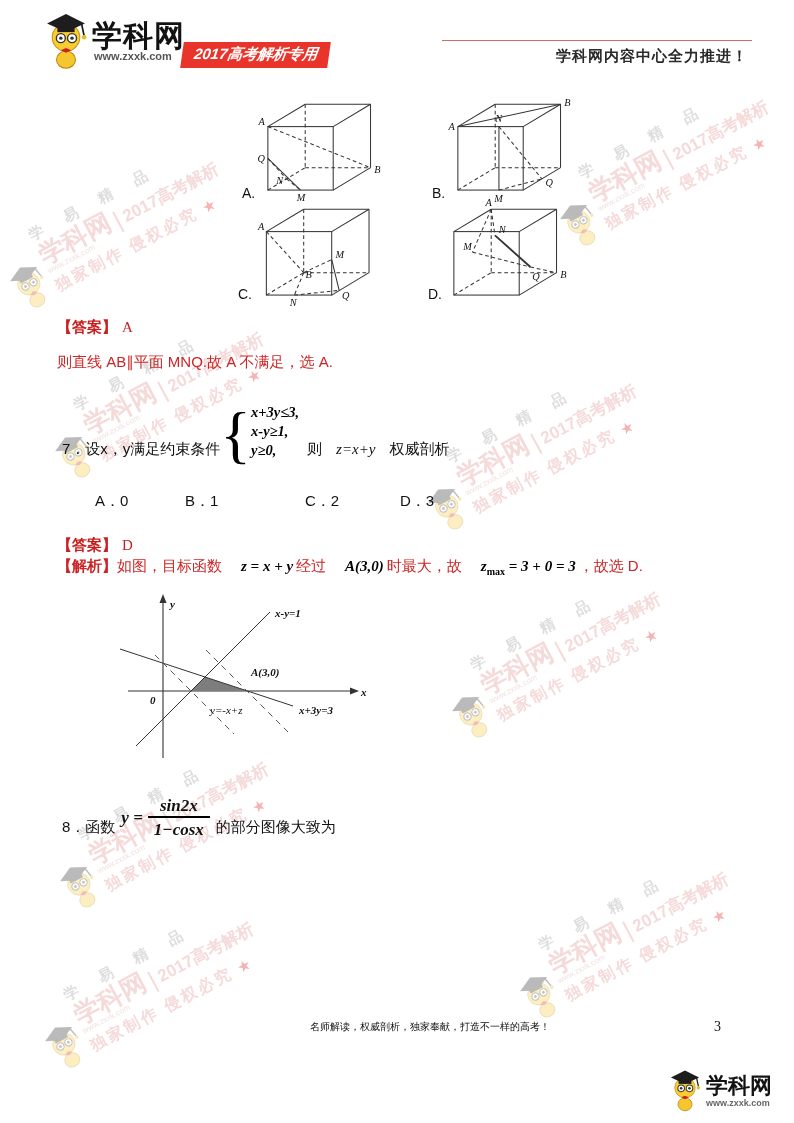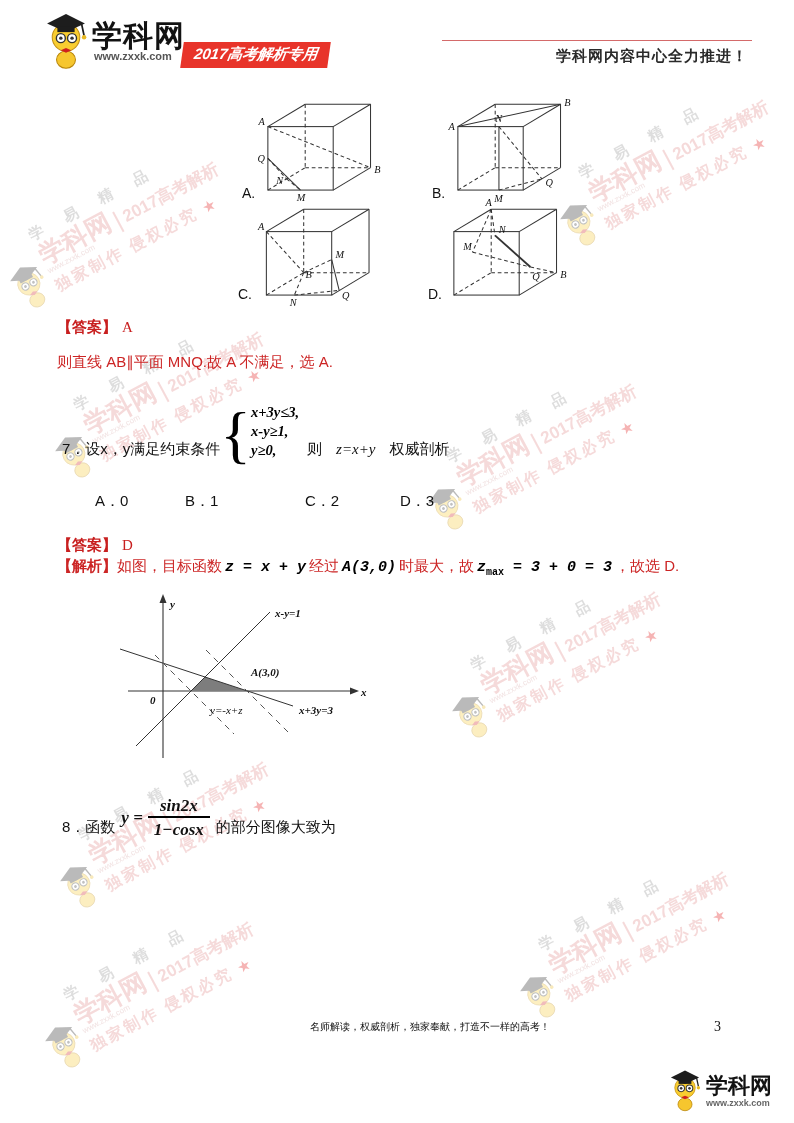--- a/index.html
+++ b/index.html
@@ -50,21 +50,21 @@
   .q7row{position:absolute;display:flex;align-items:flex-end;font-size:15px;color:#111;z-index:1;}
   .q7row .txt{padding-bottom:5px;}
   .brace{font-family:"Liberation Serif",serif;font-size:64px;font-weight:400;color:#000;
          line-height:.95;transform:translateY(2px);}
   .cons{display:flex;flex-direction:column;font-family:"Liberation Serif",serif;font-weight:bold;
         font-style:italic;font-size:14.5px;line-height:19px;color:#000;padding-bottom:4px;}
   .mi{font-family:"Liberation Serif",serif;font-style:italic;color:#111;padding:0 14px;}
   .opts{position:absolute;display:flex;font-size:15px;color:#111;z-index:1;justify-content:center;}
   .opts span{display:inline-block;}
   .an-row{position:absolute;display:flex;align-items:baseline;font-size:15px;color:#cc2525;z-index:1;}
-  .m{color:#000;font-family:Liberation Mono, monospace;font-weight:bold;font-style:italic;padding:0 3px;}
+  .m{color:#000;font-family:Liberation Serif, serif;font-weight:bold;font-style:italic;padding:0 3px;margin-left:16px;}
   .m sub{font-size:10px;font-style:normal;}
 
   
   .q8row{position:absolute;display:flex;align-items:flex-end;font-size:15px;color:#111;z-index:1;}
   .q8row .txt{padding-bottom:4px;}
   .fracwrap{display:flex;align-items:center;margin:0 6px;}
   .frac-lhs{font-family:"Liberation Serif",serif;font-weight:bold;font-style:italic;font-size:17px;margin-right:5px;}
   .frac{display:flex;flex-direction:column;align-items:center;font-family:"Liberation Serif",serif;
         font-weight:bold;font-style:italic;font-size:17px;line-height:1.25;}
   .frac .num{padding:0 8px;}

